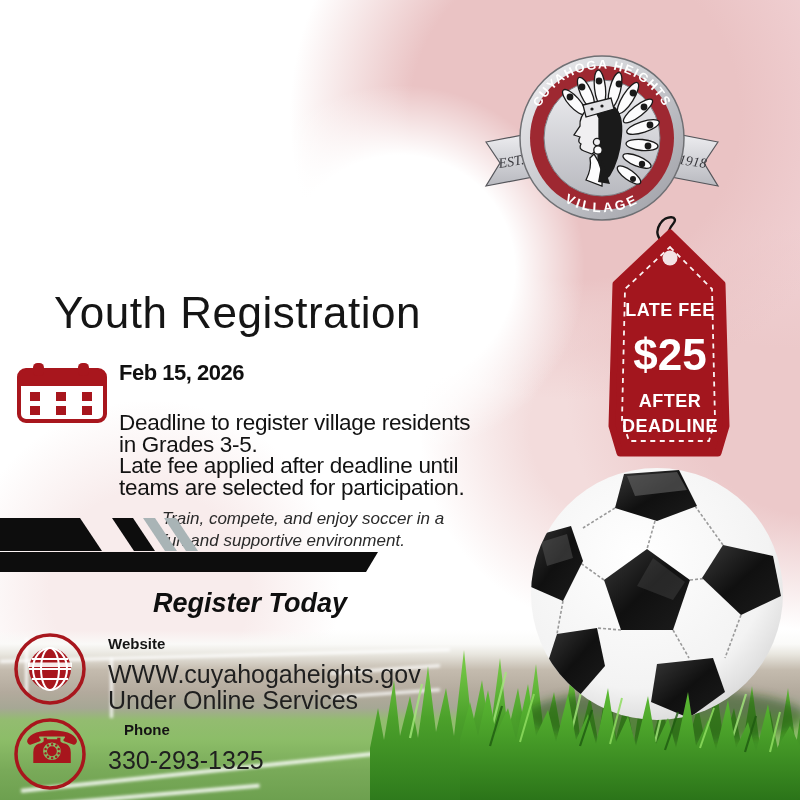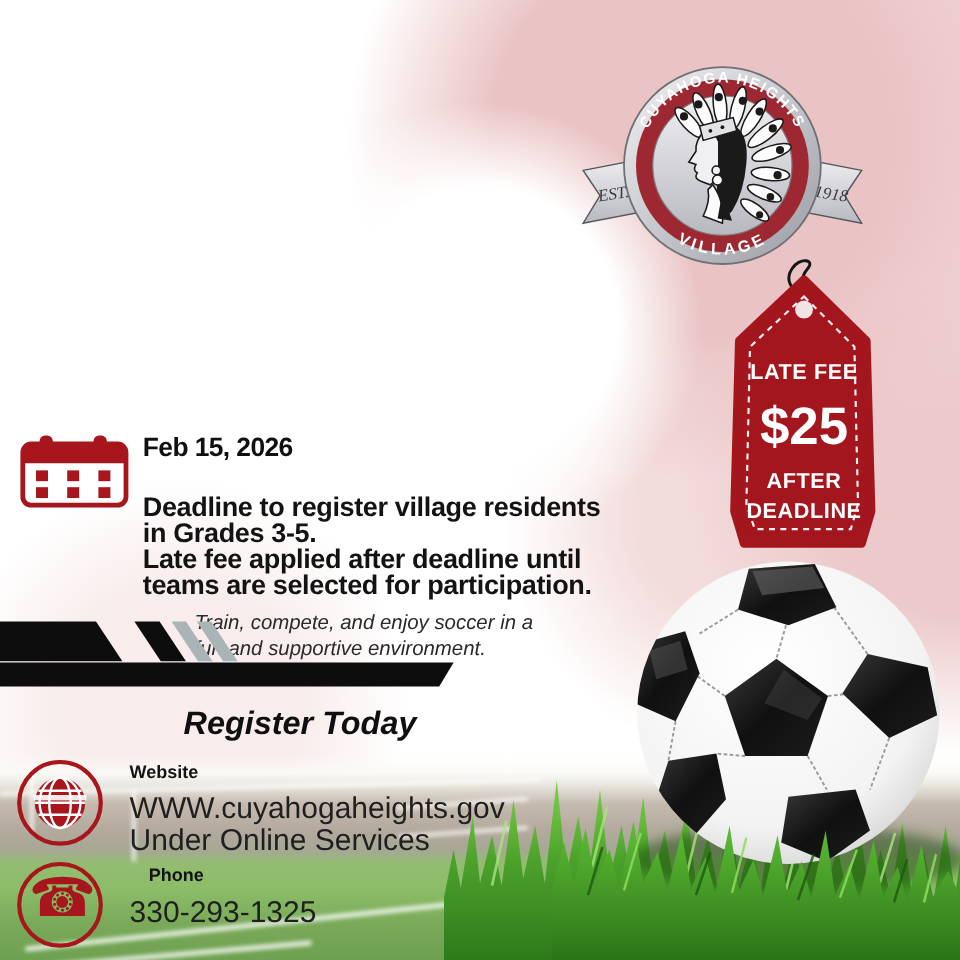--- a/index.html
+++ b/index.html
@@ -16,21 +16,21 @@
       radial-gradient(circle at 150px 590px, #f8ecec 0 100px, rgba(248,236,236,0) 190px);
   }
   .abs{position:absolute;}
   
   .headline{left:48px;top:50px;font-size:105px;line-height:1.08;font-weight:800;
     letter-spacing:-3px;color:#0d0d0d;}
   .headline span{display:block;}
   .subtitle{left:54px;top:288px;font-size:44px;font-weight:400;color:#151515;letter-spacing:0.5px;}
   
   .date{left:119px;top:360px;font-size:22px;font-weight:800;letter-spacing:-0.5px;color:#101010;}
-  .deadline{left:119px;top:412px;font-size:22.5px;font-weight:700;line-height:21.5px;color:#131313;letter-spacing:-0.3px;}
+  .deadline{left:119px;top:412px;font-size:22.5px;font-weight:400;line-height:21.5px;color:#131313;letter-spacing:-0.3px;}
   .deadline span{display:block;}
   .tagline{left:162px;top:508px;font-size:17px;font-style:italic;font-weight:500;line-height:1.3;color:#2a2a2a;}
   .tagline span{display:block;}
   .register{left:110px;top:588px;width:280px;text-align:center;font-size:27px;font-weight:800;color:#0f0f0f;font-style:italic;}
   
   .c-label{font-size:15px;font-weight:800;color:#141414;}
   .c-text{font-size:25px;font-weight:400;color:#1f1f1f;}
   .phone-glyph{left:24px;top:722px;width:52px;text-align:center;font-size:45px;color:#a8161d;line-height:52px;}
   
   .field{left:0;top:630px;width:800px;height:170px;
@@ -41,20 +41,21 @@
   .fline{position:absolute;background:rgba(255,255,255,.85);filter:blur(1.6px);}
   .grass-svg{pointer-events:none;}
 </style>
 </head>
 <body>
 
 <div class="poster">
 
   <div class="abs headline">
   </div>
+  <div class="abs subtitle">Youth Registration</div>
 
   <svg class="abs" style="left:482px;top:50px;" width="240" height="190" viewBox="0 0 240 190">
     <defs>
       <linearGradient id="silv" x1="0" y1="0" x2="1" y2="1">
         <stop offset="0" stop-color="#f2f2f4"></stop>
           <stop offset=".5" stop-color="#c6c7cc"></stop>
           <stop offset="1" stop-color="#9b9ca3"></stop>
       </linearGradient>
       <linearGradient id="silv2" x1="0" y1="0" x2="0" y2="1">
         <stop offset="0" stop-color="#efeff2"></stop>

